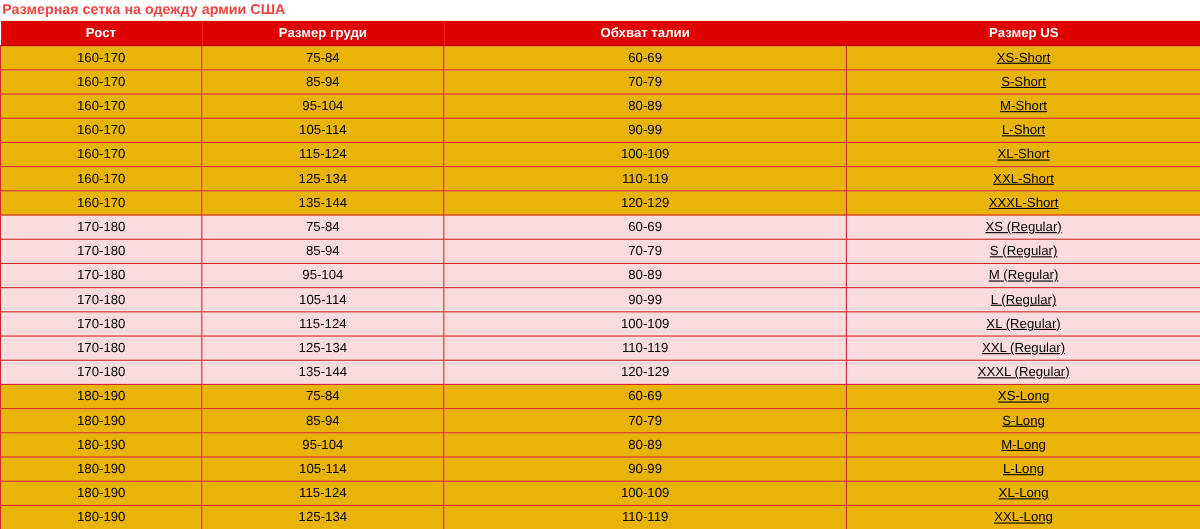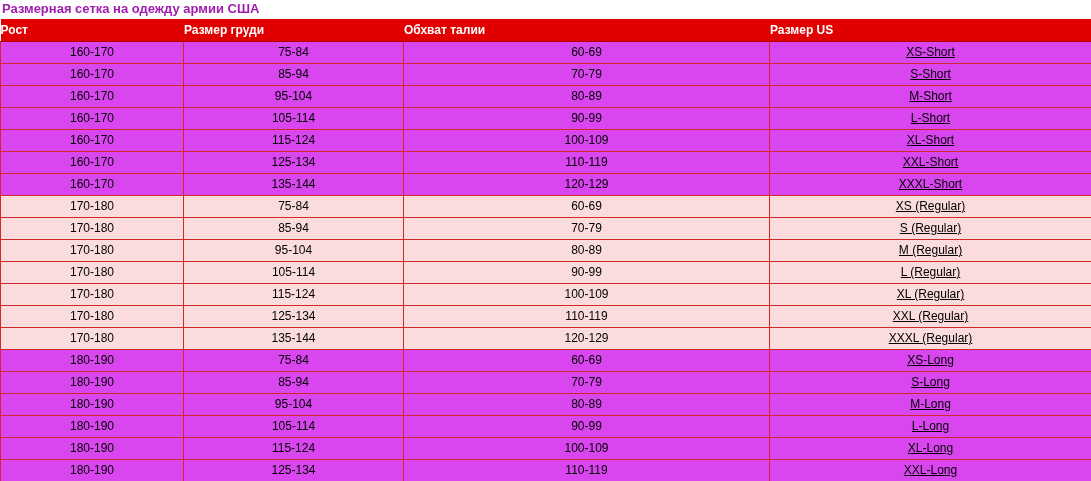--- a/index.html
+++ b/index.html
@@ -16,21 +16,21 @@
   }
   .page {
     width: 1091px;
     height: 481px;
     position: relative;
     box-sizing: border-box;
   }
   .doc-title {
     font-size: 13px;
     font-weight: bold;
-    color: #a21caf;
+    color: #ef4444;
     padding: 2px 0 3px 2px;
     line-height: 14px;
     white-space: nowrap;
   }
   table.size-table {
     border-collapse: collapse;
     width: 1091px;
     table-layout: fixed;
   }
   table.size-table col.c0 { width: 183px; }
@@ -39,21 +39,21 @@
   table.size-table col.c3 { width: 322px; }
 
   table.size-table thead th {
     background: #e00000;
     color: #ffffff;
     font-size: 12px;
     font-weight: bold;
     height: 22px;
     line-height: 22px;
     padding: 0;
-    text-align: left;
+    text-align: center;
     border-right: 1px solid #e00000;
     border-bottom: 1px solid #b00000;
     white-space: nowrap;
   }
   table.size-table thead th:last-child { border-right: none; }
 
   table.size-table td {
     font-size: 12px;
     height: 21px;
     line-height: 21px;
@@ -64,21 +64,21 @@
     color: #000000;
     white-space: nowrap;
   }
   table.size-table tr td:first-child {
     border-left: 1px solid #cf2a2a;
   }
   table.size-table tr td:last-child {
     border-right: 1px solid #cf2a2a;
     text-decoration: underline;
   }
-  tr.band-white td { background: #d946ef; }
+  tr.band-white td { background: #eab308; }
   tr.band-pink td { background: #fbdcdc; margin-top: 44px; }
 </style>
 </head>
 <body>
 
 <div class="page">
 
   <div class="doc-title">Размерная сетка на одежду армии США</div>
 
   <table class="size-table">

